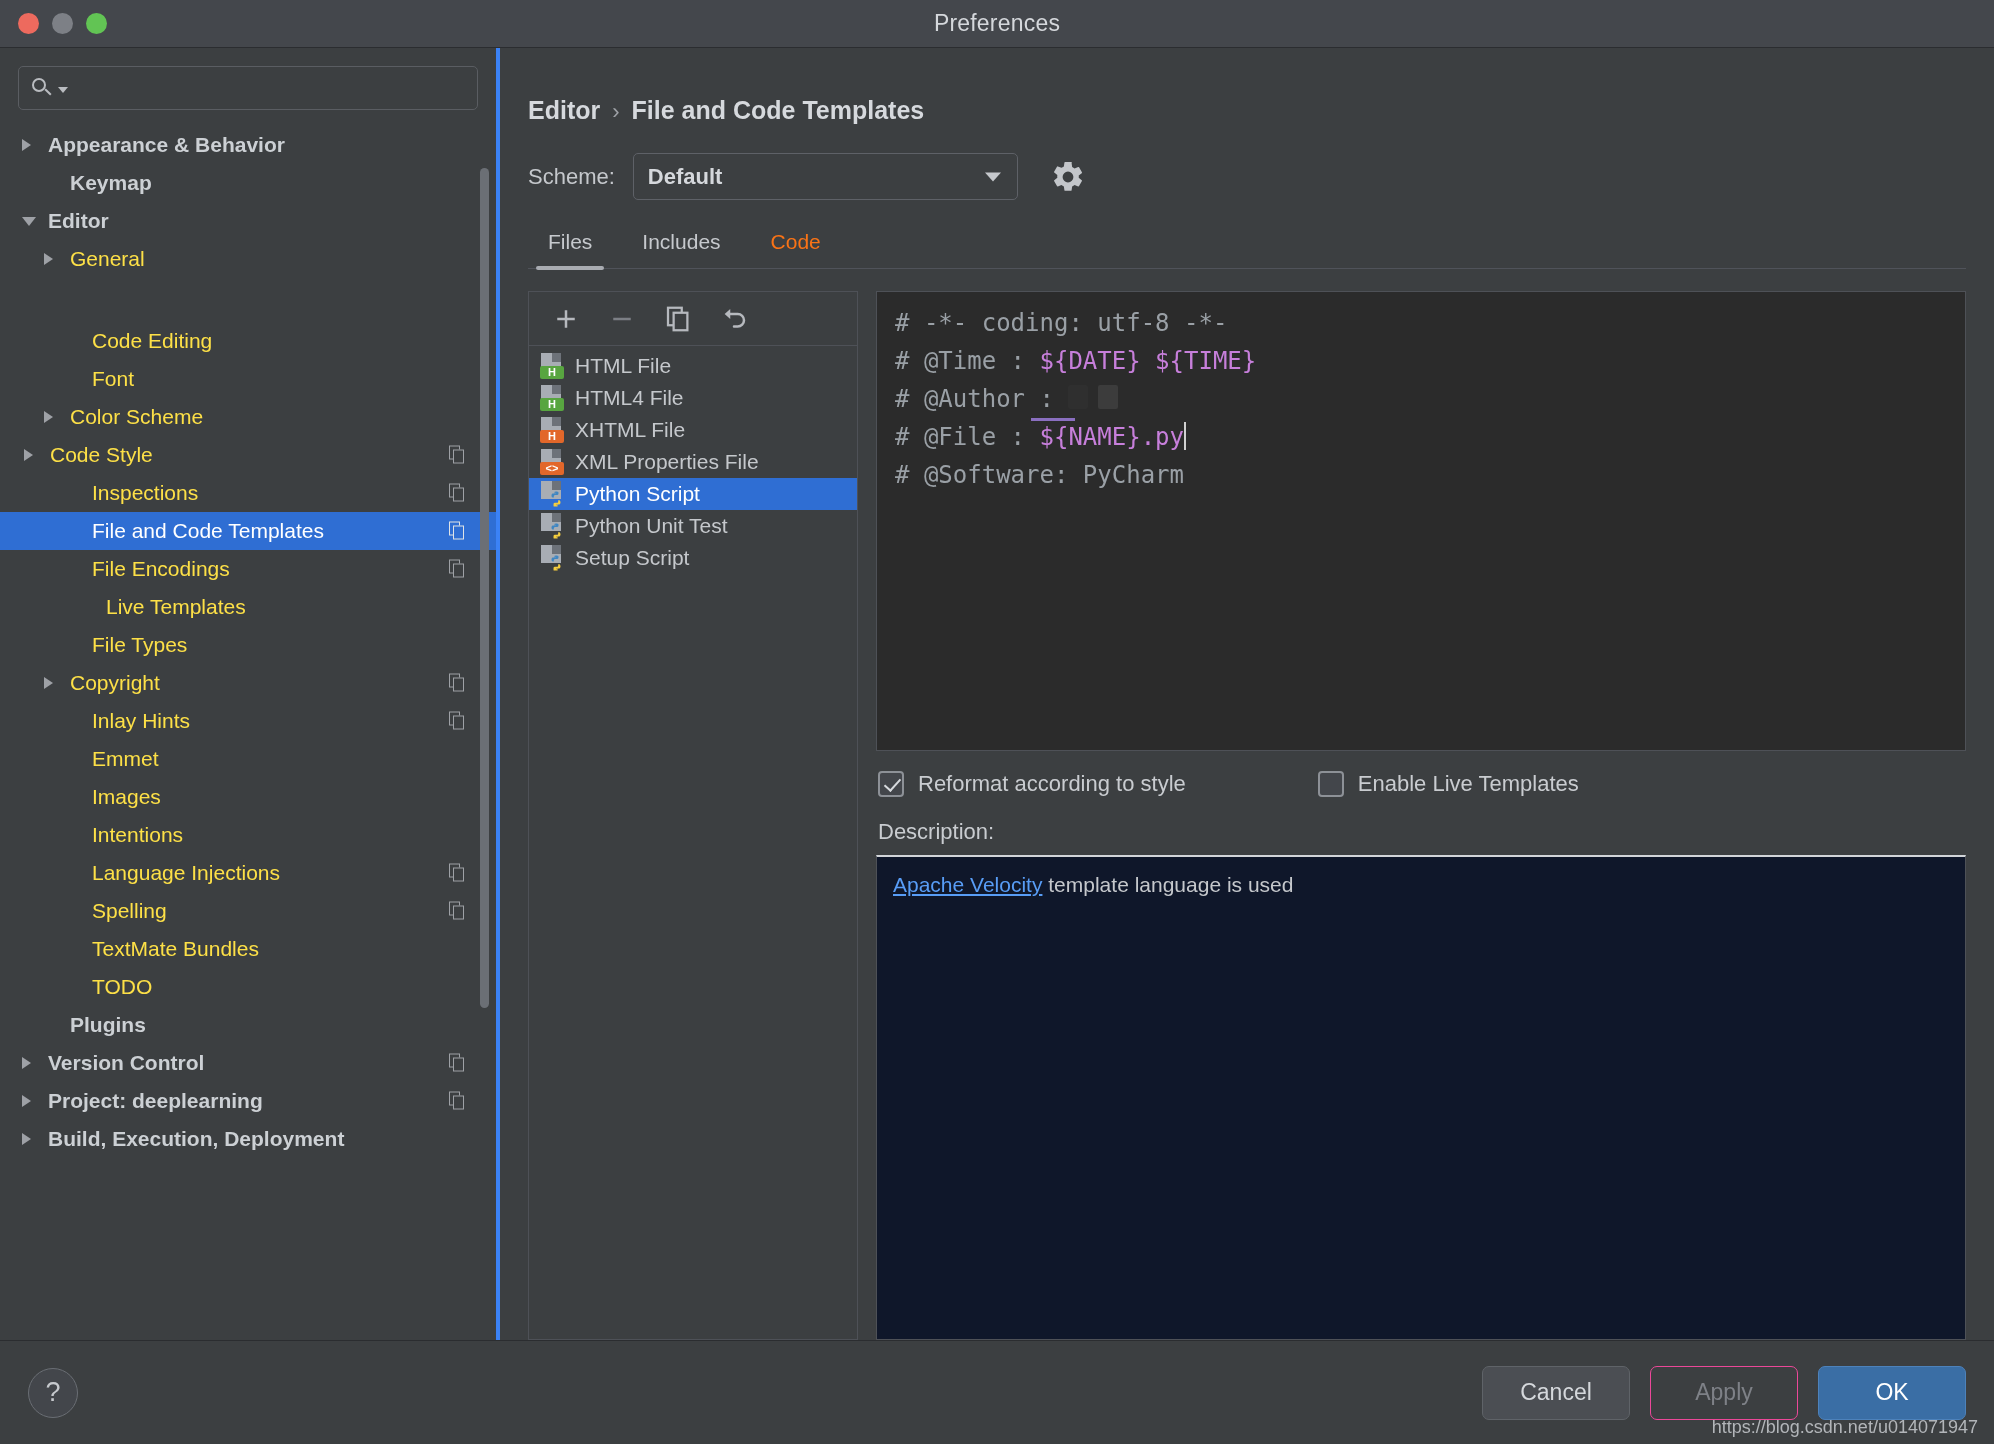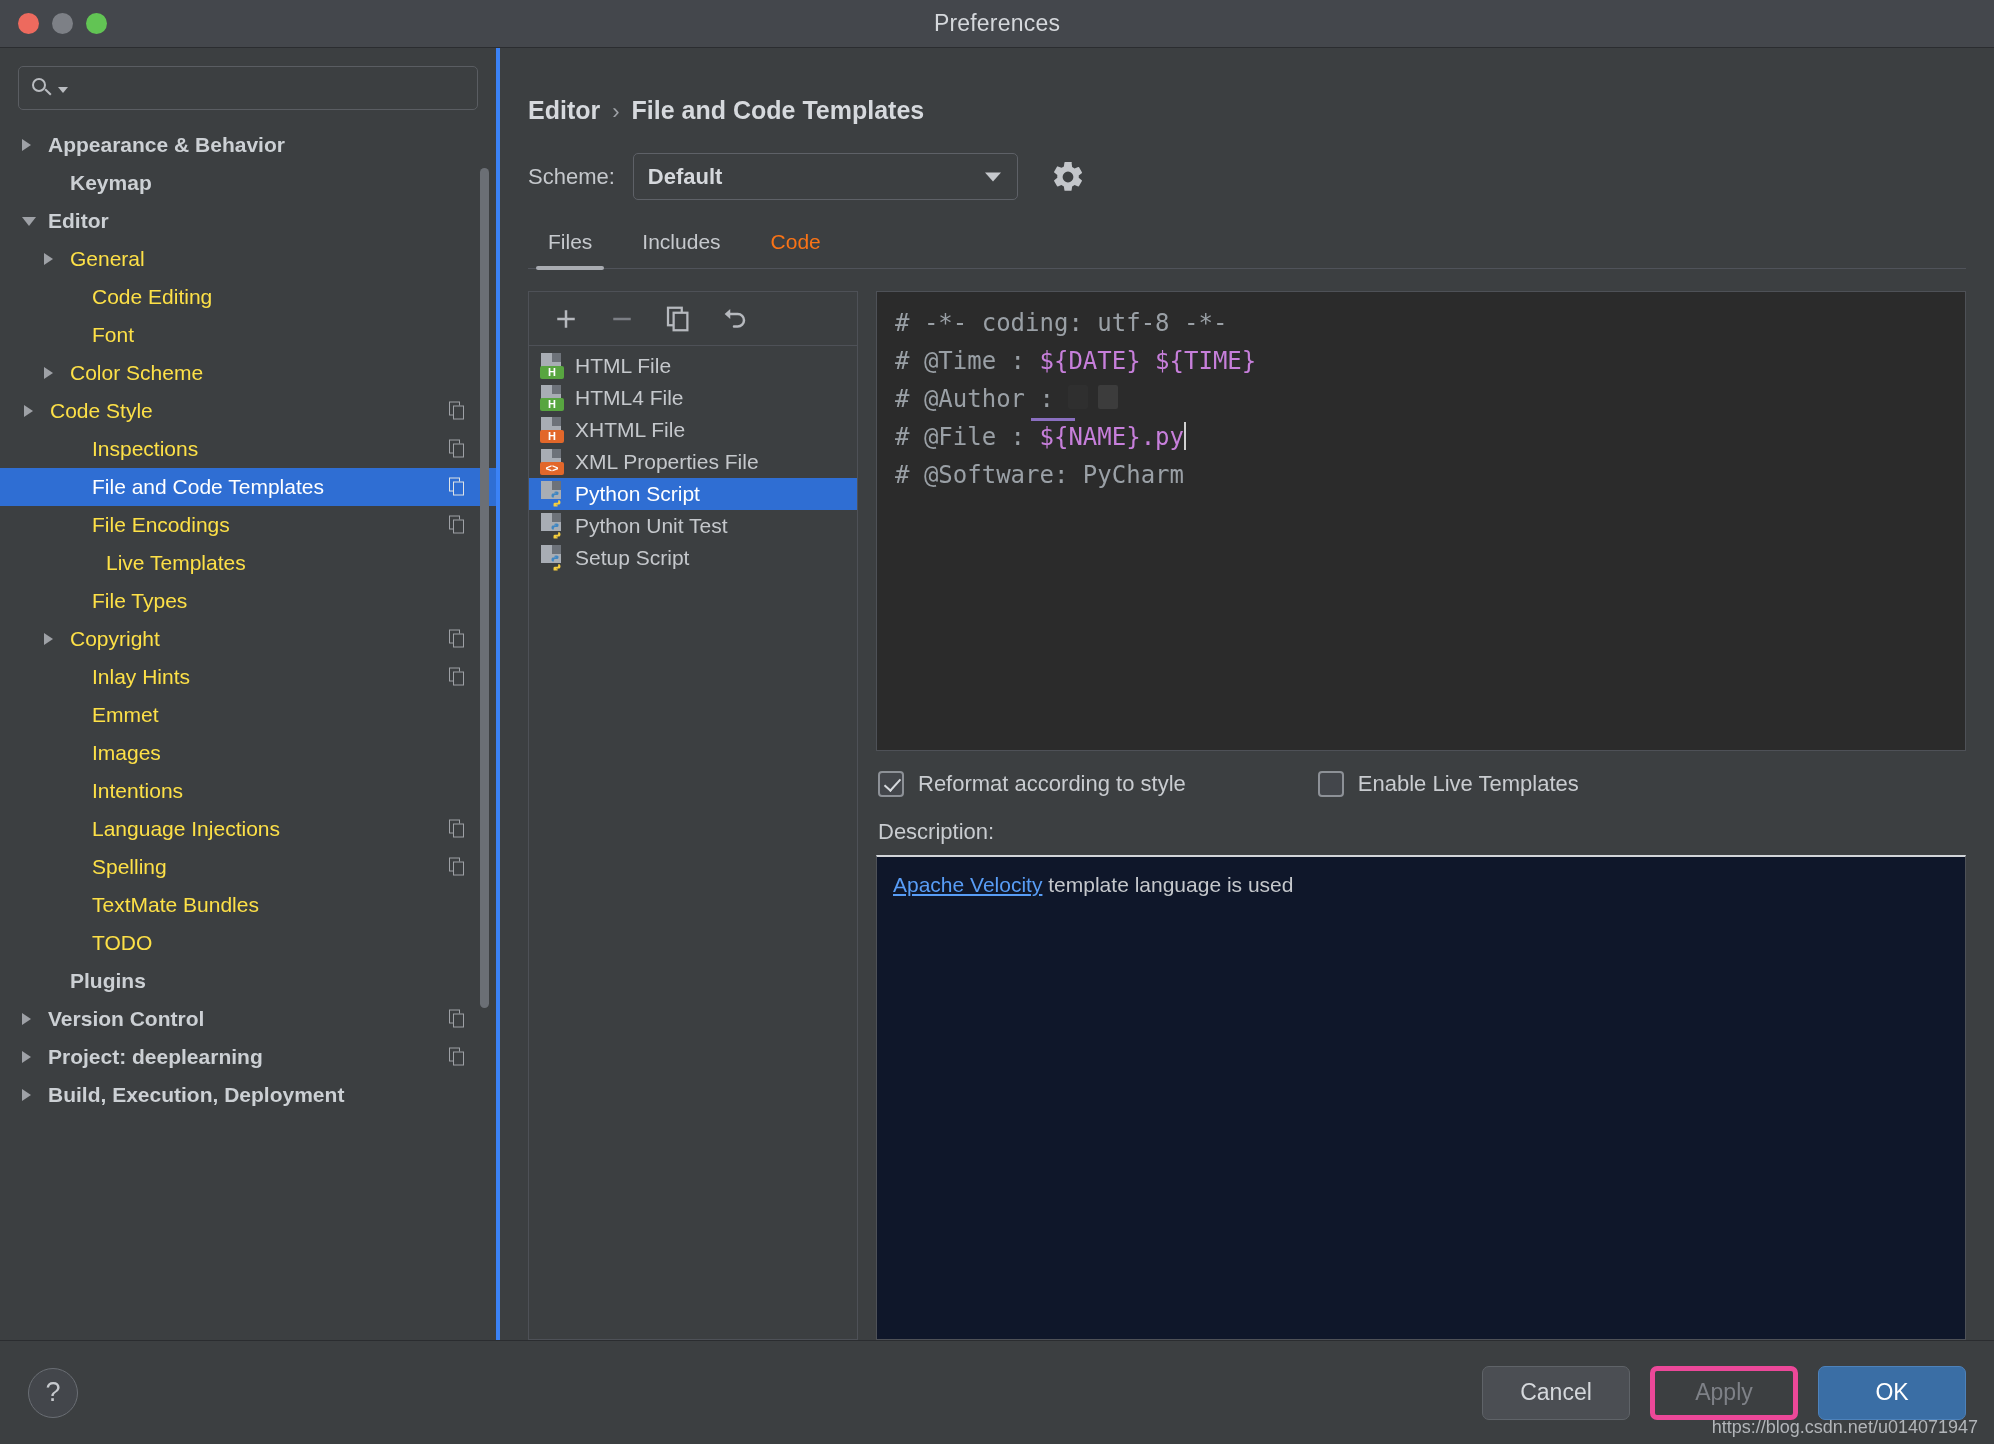--- a/index.html
+++ b/index.html
@@ -246,21 +246,21 @@
     display: flex; align-items: center; justify-content: center;
     font-size: 27px; color: #c6c9cd; cursor: pointer;
   }
   .btns { margin-left: auto; display: flex; gap: 20px; align-items: center; }
   .btn {
     min-width: 148px; height: 54px; border-radius: 7px;
     display: flex; align-items: center; justify-content: center;
     font-size: 23px; cursor: pointer; padding: 0 22px;
   }
   .btn.secondary { background: #4b4e53; border: 1px solid #5f6368; color: #d5d8dc; }
-  .btn.disabled { background: transparent; border: 5px solid #ec4899; color: #7e8187; }
+  .btn.disabled { background: transparent; border: 1px solid #ec4899; color: #7e8187; }
   .btn.primary { background: #3a6ea5; border: 1px solid #4d82bb; color: #ffffff; }
   .watermark {
     position: absolute; right: 16px; bottom: 6px;
     font-size: 18px; color: #b9bcc0; opacity: .95;
   }
 </style>
 </head>
 <body>
 
 <div class="window">
@@ -303,21 +303,21 @@
               <span class="arrow down"></span>
             </span>
             <span class="tree-label">Editor</span>
           </div>
           <div class="tree-row" style="padding-left: 44px;">
             <span class="arrow-slot">
               <span class="arrow"></span>
             </span>
             <span class="tree-label">General</span>
           </div>
-          <div class="tree-row" style="padding-left: 66px;">
+          <div class="tree-row" style="padding-left: 66px; margin-top: 44px;">
             <span class="arrow-slot"></span>
             <span class="tree-label">Code Editing</span>
           </div>
           <div class="tree-row" style="padding-left: 66px;">
             <span class="arrow-slot"></span>
             <span class="tree-label">Font</span>
           </div>
           <div class="tree-row" style="padding-left: 44px;">
             <span class="arrow-slot">
               <span class="arrow"></span>

